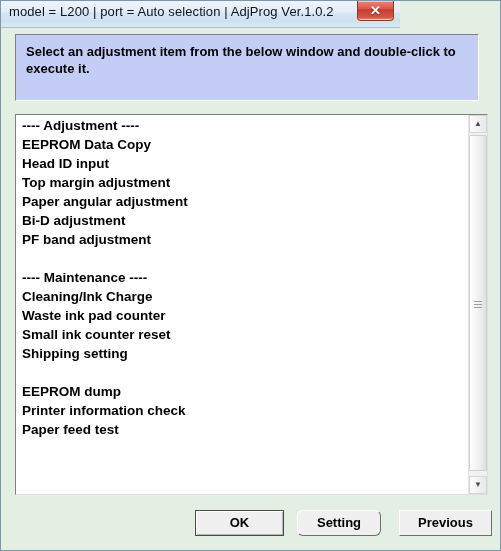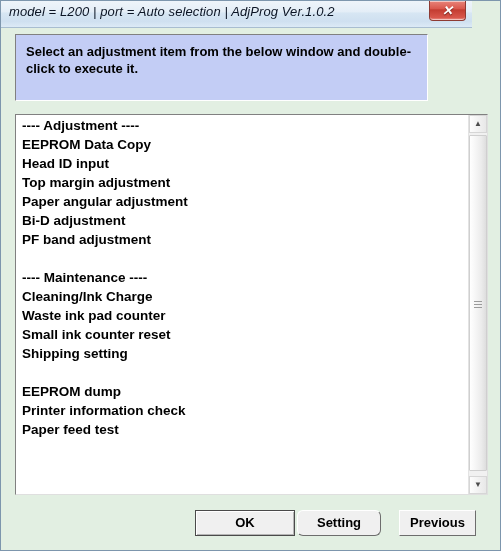--- a/index.html
+++ b/index.html
@@ -22,31 +22,30 @@
     box-sizing: border-box;
     background: #e2efe2;
     border: 1px solid #7d96ad;
     overflow: hidden;
   }
 
   
   #title-bar {
     position: absolute;
     left: 0; top: 0;
-    width: 471px;
+    width: 399px;
     height: 27px;
     background: linear-gradient(to bottom,
         #eef4fa 0%,
         #e4eef7 42%,
         #d7e6f3 46%,
         #cfe0f0 78%,
         #dceaf6 100%);
     border-bottom: 1px solid #a8bdd0;
     box-sizing: border-box;
-    font-style: italic;
   }
   #title-text {
     position: absolute;
     left: 8px;
     top: 3px;
     font-size: 13px;
     color: #0b1424;
     white-space: nowrap;
     letter-spacing: 0.1px;
   }
@@ -81,21 +80,21 @@
     text-shadow: 0 1px 1px rgba(90,20,14,0.85);
     line-height: 17px;
     font-family: "Liberation Sans", sans-serif;
   }
 
   
   #instruction-panel {
     position: absolute;
     left: 14px;
     top: 33px;
-    width: 413px;
+    width: 464px;
     height: 67px;
     box-sizing: border-box;
     background: #c3cdf5;
     border-top: 1px solid #808080;
     border-left: 1px solid #808080;
     border-right: 1px solid #ffffff;
     border-bottom: 1px solid #ffffff;
     padding: 8px 10px 0 10px;
   }
   #instruction-text {
@@ -219,23 +218,23 @@
     color: #000000;
     text-align: center;
     line-height: 24px;
     cursor: pointer;
     font-family: "Liberation Sans", sans-serif;
   }
   .dlg-button.default {
     border: 1px solid #4a4a4a;
     box-shadow: inset 1px 1px 0 #ffffff, inset -1px -1px 0 #b5b5b5;
   }
-  #ok-button      { left: 194px; top: 509px; width: 100px; }
+  #ok-button      { left: 194px; top: 509px; width: 89px; }
   #setting-button { left: 296px; top: 509px; width: 84px; border-radius: 6px; }
-  #previous-button{ left: 398px; top: 509px; width: 77px; }
+  #previous-button{ left: 398px; top: 509px; width: 93px; }
 </style>
 </head>
 <body>
 
 <div id="app-window">
 
   <div id="title-bar">
     <div id="title-text">model = L200 | port = Auto selection | AdjProg Ver.1.0.2</div>
     <div id="close-button">
       <div id="close-glyph">✕</div>

